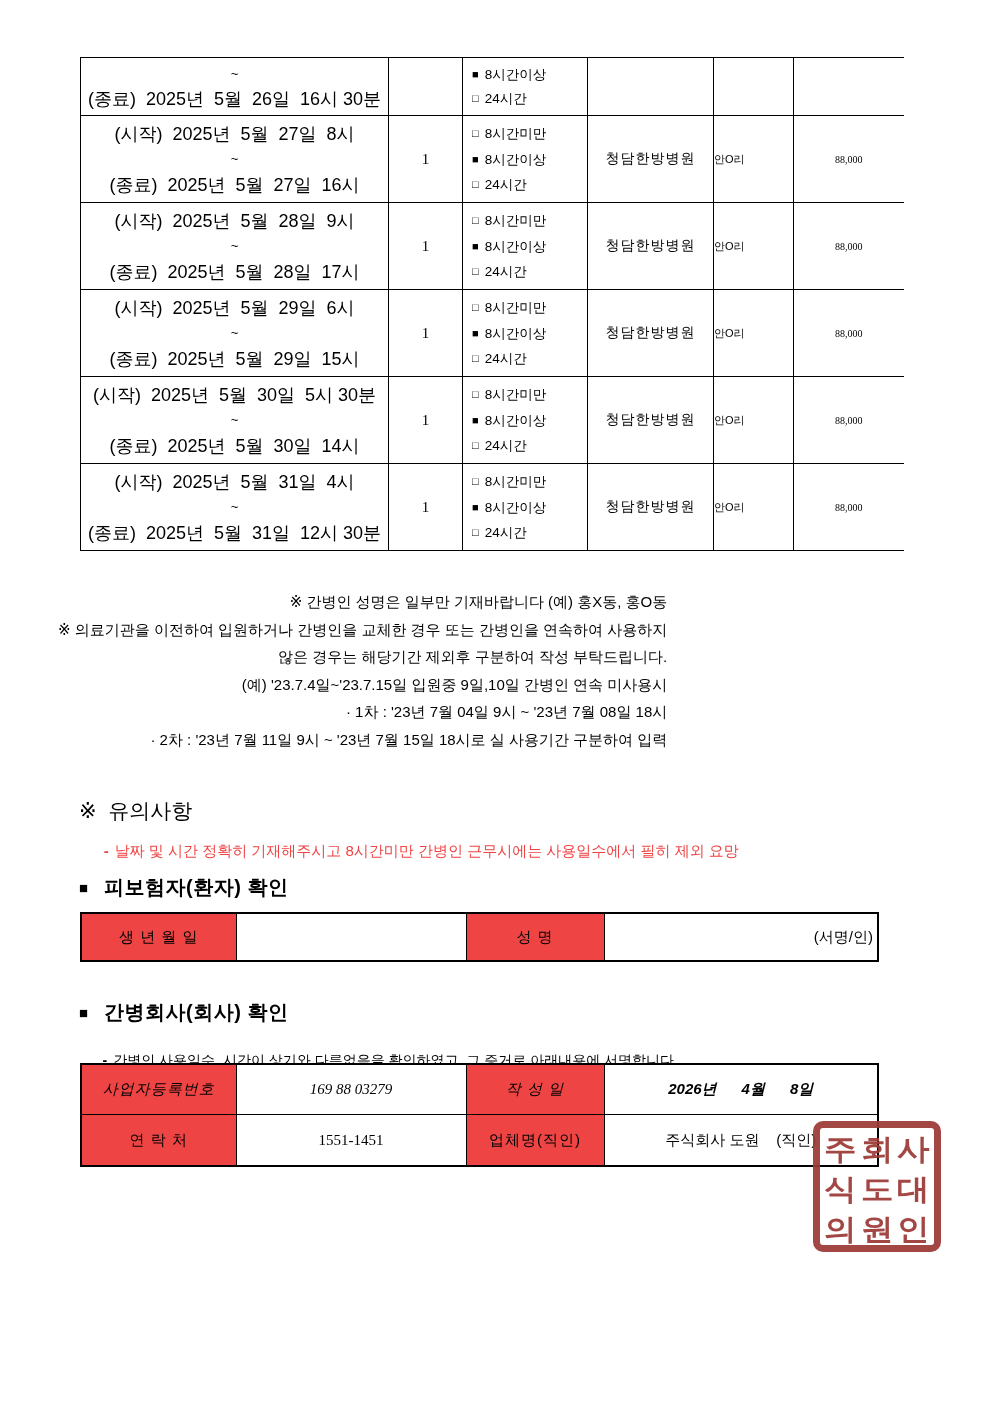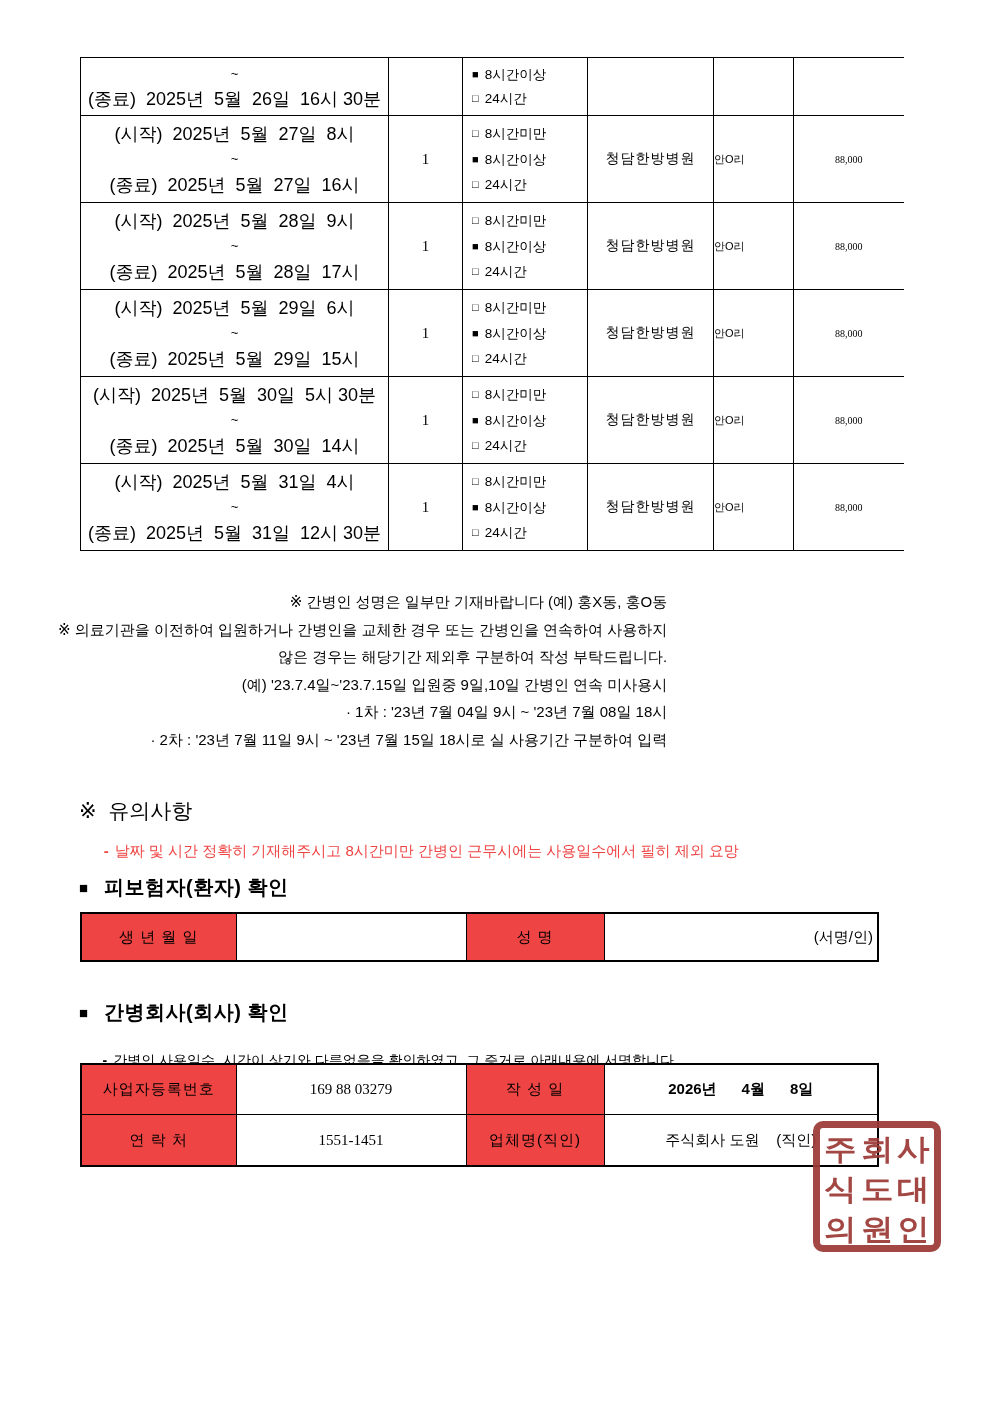--- a/index.html
+++ b/index.html
@@ -43,21 +43,21 @@
   .statement { position:absolute; left:87px; top:1036px; font-size:14px; white-space:pre; }
   .statement .dash { font-weight:bold; margin-right:6px; }
 
   
   .btable { position:absolute; left:80px; width:797px; border-collapse:collapse;
             table-layout:fixed; border:2px solid #000; }
   .btable td { border:1px solid #000; padding:0 4px; font-size:15px; vertical-align:middle; }
   .lab { background:#ef4444; text-align:center; letter-spacing:1px; }
   .val { background:#fff; text-align:center; white-space:pre; }
   .p-tbl td { height:46px; }
-  .c-tbl tr:nth-child(1) td { height:49px; }
+  .c-tbl tr:nth-child(1) td { height:49px;font-style:italic; }
   .c-tbl tr:nth-child(2) td { height:50px; }
   .sign { text-align:right; padding-right:3px; font-size:14.5px; }
   .numv { font-family:"Liberation Serif","DejaVu Serif",serif; font-size:15.5px; }
   .boldv { font-weight:bold; }
 
   
   .stamp { position:absolute; left:813px; top:1121px; width:128px; height:131px;
            box-sizing:border-box; border:7px solid #9c3a36; border-radius:10px;
            display:grid; grid-template-columns:repeat(3,1fr); grid-template-rows:repeat(3,1fr);
            padding:2px; z-index:5; opacity:0.93; }

